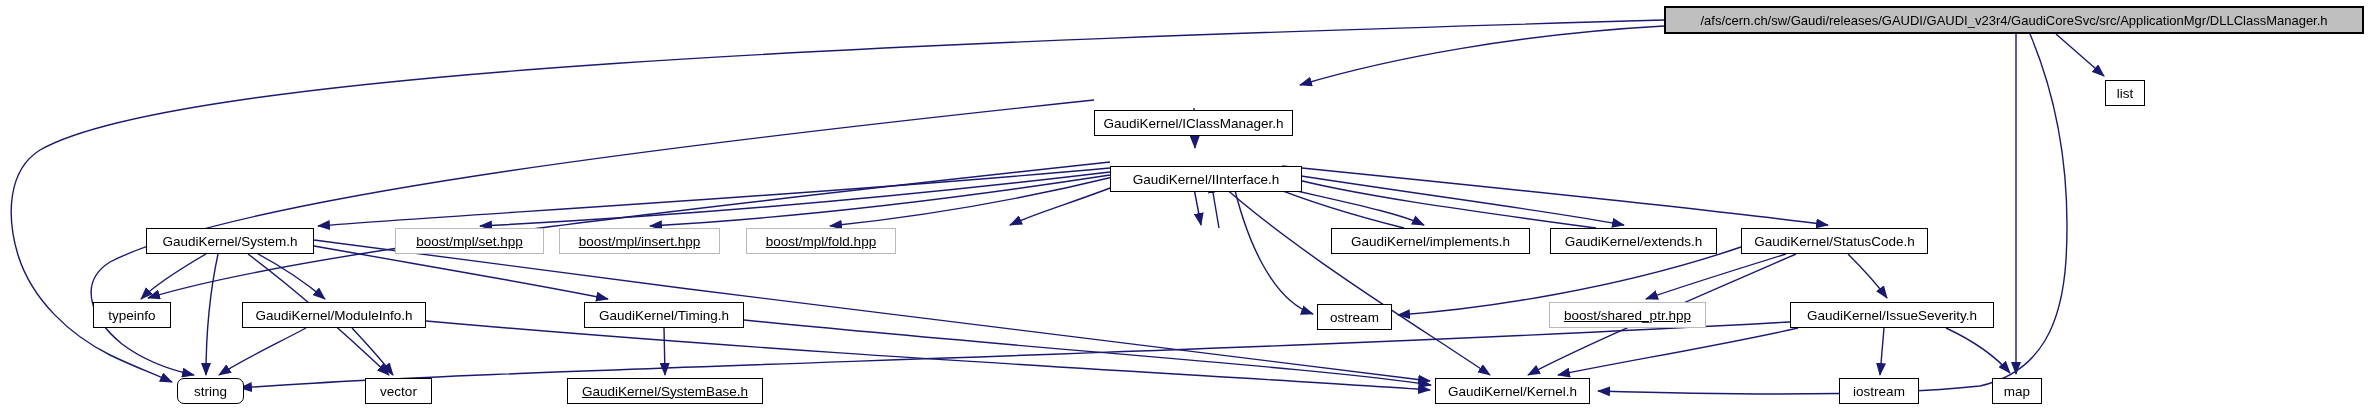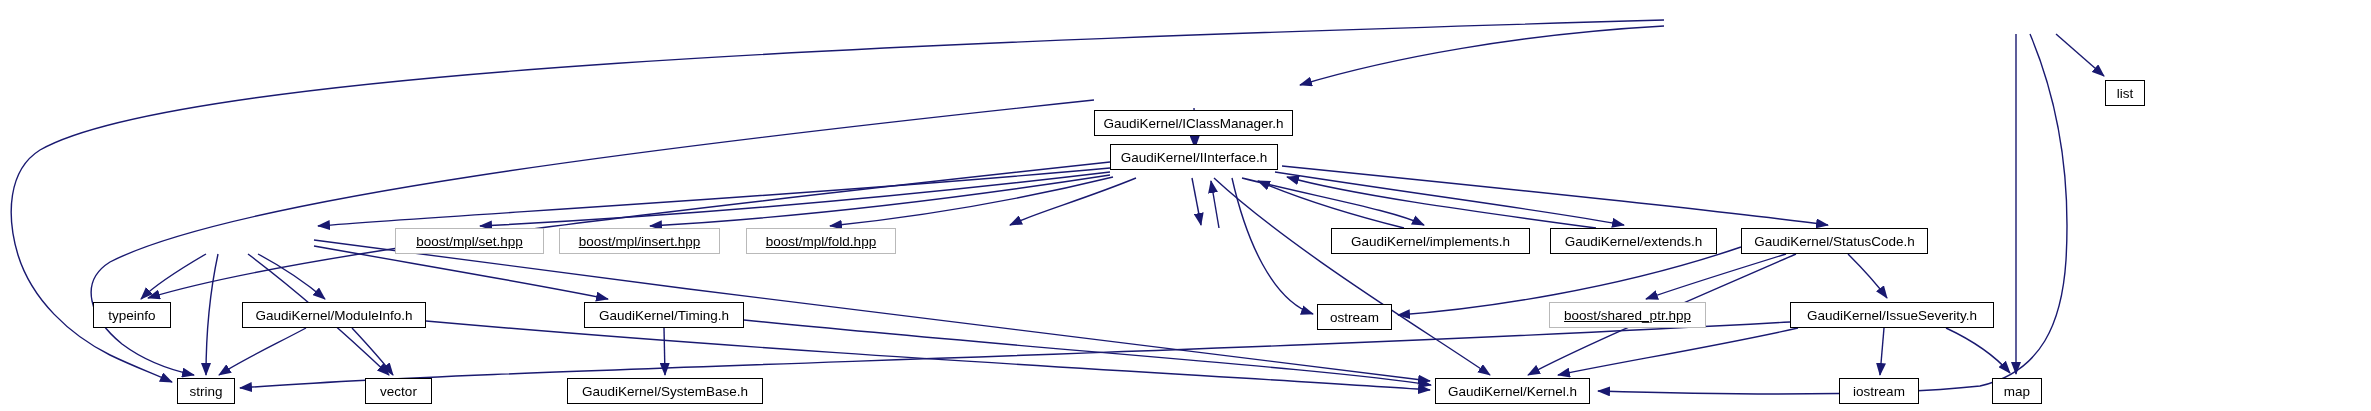--- a/index.html
+++ b/index.html
@@ -58,34 +58,36 @@
       <path d="M 744 320 C 1020 348 1322 368 1431 385" class="edge" stroke="#191970" marker-end="url(#arr)"></path>
       <path d="M 1796 254 C 1700 296 1582 346 1528 375" class="edge" stroke="#191970" marker-end="url(#arr)"></path>
       <path d="M 1848 254 C 1862 268 1876 283 1887 298" class="edge" stroke="#191970" marker-end="url(#arr)"></path>
       <path d="M 1786 254 C 1728 272 1680 287 1646 299" class="edge" stroke="#191970" marker-end="url(#arr)"></path>
       <path d="M 1741 247 C 1618 289 1482 309 1398 315" class="edge" stroke="#191970" marker-end="url(#arr)"></path>
       <path d="M 1798 328 C 1718 346 1620 362 1558 375" class="edge" stroke="#191970" marker-end="url(#arr)"></path>
       <path d="M 1884 328 L 1880 375" class="edge" stroke="#191970" marker-end="url(#arr)"></path>
       <path d="M 1946 328 C 1976 342 1996 357 2010 373" class="edge" stroke="#191970" marker-end="url(#arr)"></path>
       <path d="M 1790 322 C 1180 356 500 368 240 388" class="edge" stroke="#191970" marker-end="url(#arr)"></path>
     </svg>
+    <div class="node main" style="left: 1664px; top: 6px; width: 700px; height: 28px;">/afs/cern.ch/sw/Gaudi/releases/GAUDI/GAUDI_v23r4/GaudiCoreSvc/src/ApplicationMgr/DLLClassManager.h</div>
     <div class="node plain" style="left: 1094px; top: 82px; width: 199px; height: 26px; margin-top: 28px;">GaudiKernel/IClassManager.h</div>
     <div class="node plain" style="left: 2105px; top: 80px; width: 40px; height: 26px;">list</div>
-    <div class="node plain" style="left: 1110px; top: 144px; width: 168px; height: 26px;">GaudiKernel/IInterface.h</div>
+    <div class="node plain" style="left: 1110px; top: 166px; width: 192px; height: 26px;">GaudiKernel/IInterface.h</div>
+    <div class="node plain" style="left: 146px; top: 228px; width: 168px; height: 26px;">GaudiKernel/System.h</div>
     <div class="node ext" style="left: 395px; top: 228px; width: 149px; height: 26px;">boost/mpl/set.hpp</div>
     <div class="node ext" style="left: 559px; top: 228px; width: 161px; height: 26px;">boost/mpl/insert.hpp</div>
     <div class="node ext" style="left: 746px; top: 228px; width: 150px; height: 26px;">boost/mpl/fold.hpp</div>
     <div class="node plain" style="left: 1331px; top: 228px; width: 199px; height: 26px;">GaudiKernel/implements.h</div>
     <div class="node plain" style="left: 1550px; top: 228px; width: 167px; height: 26px;">GaudiKernel/extends.h</div>
     <div class="node plain" style="left: 1741px; top: 228px; width: 187px; height: 26px;">GaudiKernel/StatusCode.h</div>
     <div class="node plain" style="left: 93px; top: 302px; width: 78px; height: 26px;">typeinfo</div>
     <div class="node plain" style="left: 242px; top: 302px; width: 184px; height: 26px;">GaudiKernel/ModuleInfo.h</div>
     <div class="node plain" style="left: 584px; top: 302px; width: 160px; height: 26px;">GaudiKernel/Timing.h</div>
     <div class="node plain" style="left: 1317px; top: 304px; width: 75px; height: 26px;">ostream</div>
     <div class="node ext" style="left: 1549px; top: 302px; width: 157px; height: 26px;">boost/shared_ptr.hpp</div>
     <div class="node plain" style="left: 1790px; top: 302px; width: 204px; height: 26px;">GaudiKernel/IssueSeverity.h</div>
-    <div class="node plain" style="left: 177px; top: 378px; width: 58px; height: 26px;">string</div>
+    <div class="node plain" style="left: 177px; top: 378px; width: 67px; height: 26px; border-radius: 7px;">string</div>
     <div class="node plain" style="left: 365px; top: 378px; width: 67px; height: 26px;">vector</div>
-    <div class="node plain" style="left: 567px; top: 378px; width: 196px; height: 26px;">GaudiKernel/SystemBase.h</div>
+    <div class="node plain" style="left: 567px; top: 378px; width: 196px; height: 26px; text-decoration: underline;">GaudiKernel/SystemBase.h</div>
     <div class="node plain" style="left: 1435px; top: 378px; width: 155px; height: 26px;">GaudiKernel/Kernel.h</div>
     <div class="node plain" style="left: 1839px; top: 378px; width: 80px; height: 26px;">iostream</div>
     <div class="node plain" style="left: 1992px; top: 378px; width: 50px; height: 26px;">map</div>
   </div>
 
 </body></html>

